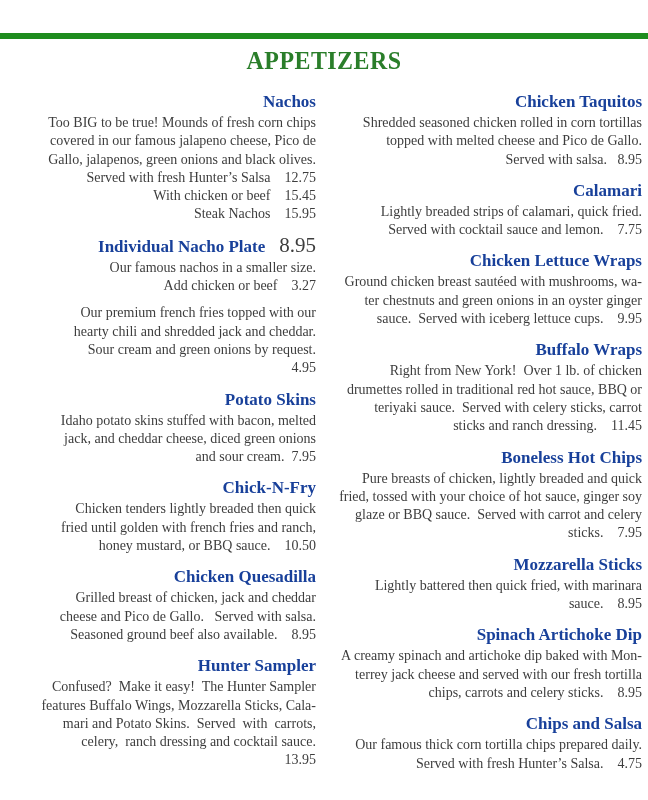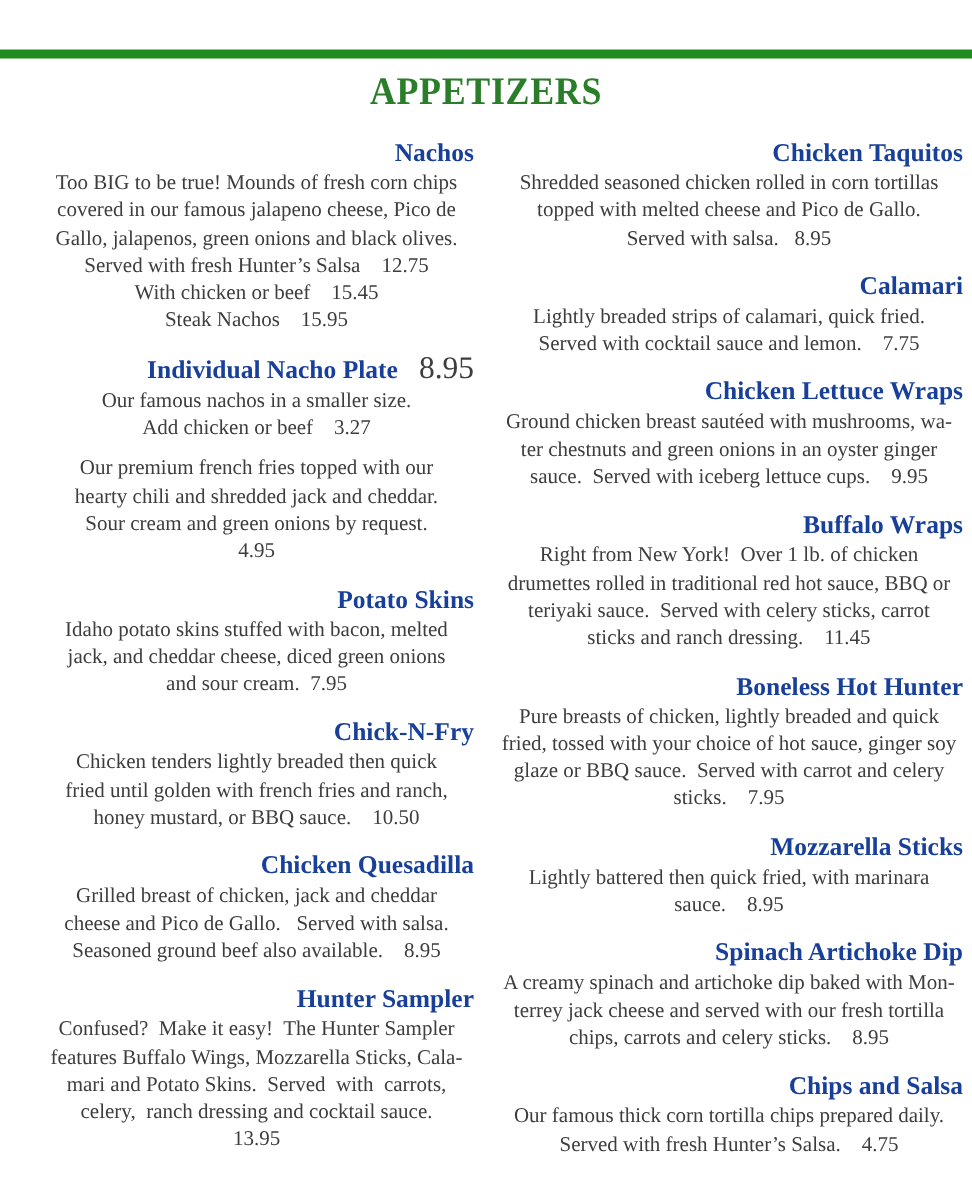--- a/index.html
+++ b/index.html
@@ -65,21 +65,21 @@
     color: var(--heading-blue, #18409a);
   }
   .item-price {
     font-weight: normal;
     color: var(--body-text, #3d3d3d);
     font-size: 21px;
     margin-left: 14px;
   }
   .item-desc {
     margin: 0;
-    text-align: center;
+    text-align: right;
     font-size: 14px;
     line-height: 18.3px;
     color: var(--body-text, #3d3d3d);
     white-space: pre-wrap;
   }
 </style>
 </head>
 <body>
 
 <div class="page">
@@ -153,21 +153,21 @@
 sauce.  Served with iceberg lettuce cups.    9.95</p>
         </div>
         <div class="menu-item">
           <h3 class="item-heading"><span>Buffalo Wraps</span></h3>
           <p class="item-desc">Right from New York!  Over 1 lb. of chicken
 drumettes rolled in traditional red hot sauce, BBQ or
 teriyaki sauce.  Served with celery sticks, carrot
 sticks and ranch dressing.    11.45</p>
         </div>
         <div class="menu-item">
-          <h3 class="item-heading"><span>Boneless Hot Hunter</span></h3>
+          <h3 class="item-heading"><span>Boneless Hot Chips</span></h3>
           <p class="item-desc">Pure breasts of chicken, lightly breaded and quick
 fried, tossed with your choice of hot sauce, ginger soy
 glaze or BBQ sauce.  Served with carrot and celery
 sticks.    7.95</p>
         </div>
         <div class="menu-item">
           <h3 class="item-heading"><span>Mozzarella Sticks</span></h3>
           <p class="item-desc">Lightly battered then quick fried, with marinara
 sauce.    8.95</p>
         </div>

